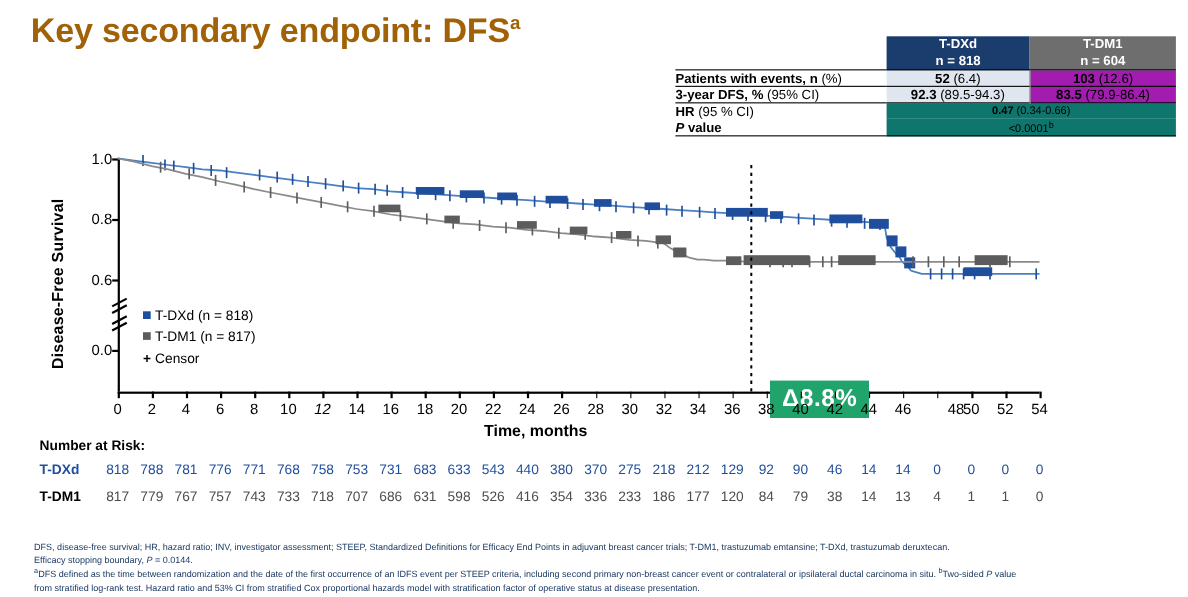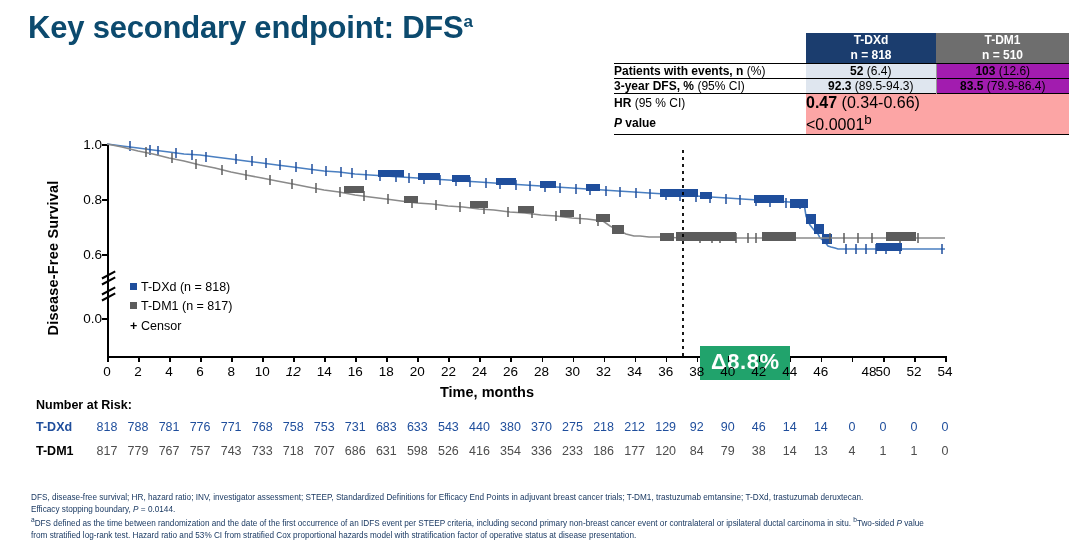--- a/index.html
+++ b/index.html
@@ -9,21 +9,21 @@
     background:#ffffff;
     font-family:"Liberation Sans", sans-serif;
     color:#000;
     position:relative;
     overflow:hidden;
   }
   
   #title {
     position:absolute; left:28px; top:10px;
     font-size:31px; font-weight:bold;
-    color:#0c4a6e; letter-spacing:-0.2px;
+    color:#a16207; letter-spacing:-0.2px;
     white-space:nowrap;
   }
   #title sup { font-size:17px; vertical-align:super; }
 
   
   #results-table {
     position:absolute; left:614px; top:33px; width:455px;
     border-collapse:collapse;
     font-size:11.5px;
   }
@@ -44,21 +44,21 @@
     white-space:nowrap; font-size:12px;
   }
   .row-label .norm { font-weight:normal; }
   .cell-dxd {
     background:#dfe6ef; text-align:center; padding:1px 0; font-size:12px;
   }
   .cell-dm1 {
     background:#a21caf; text-align:center; padding:1px 0; font-size:12px;
   }
   .cell-span {
-    background:#fca5a5; text-align:left; padding:1px 0; font-size:16px;
+    background:#0f766e; text-align:center; padding:1px 0; font-size:10px;
   }
   .b { font-weight:bold; }
   .line-top { border-top:1.4px solid #000; }
   .line-bottom { border-bottom:1.4px solid #000; }
   #results-table .sep-col { border-left:1.2px solid #9a9a9a; }
   .pval-label { padding-left:14px; }
 
   
   #plot { position:absolute; left:0; top:130px; width:1080px; height:270px; }
   #ylabel {
@@ -140,21 +140,21 @@
 <table id="results-table">
   <tbody>
       <tr>
     <td class="hdr-blank"></td>
     <td class="hdr-dxd">
       <div>T-DXd</div>
       <div>n = 818</div>
     </td>
     <td class="hdr-dm1">
       <div>T-DM1</div>
-      <div>n = 510</div>
+      <div>n = 604</div>
     </td>
   </tr>
   <tr>
     <td class="row-label line-top"><span>Patients with events, n</span><span class="norm"> (%)</span></td>
     <td class="cell-dxd line-top"><span class="b">52</span><span> (6.4)</span></td>
     <td class="cell-dm1 line-top sep-col"><span class="b">103</span><span> (12.6)</span></td>
   </tr>
   <tr>
     <td class="row-label line-top"><span>3-year DFS, %</span><span class="norm"> (95% CI)</span></td>
     <td class="cell-dxd line-top"><span class="b">92.3</span><span> (89.5-94.3)</span></td>

